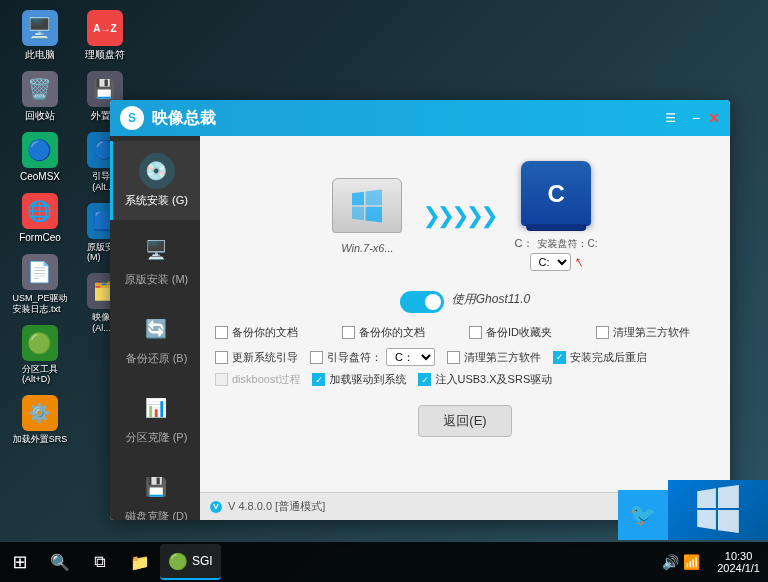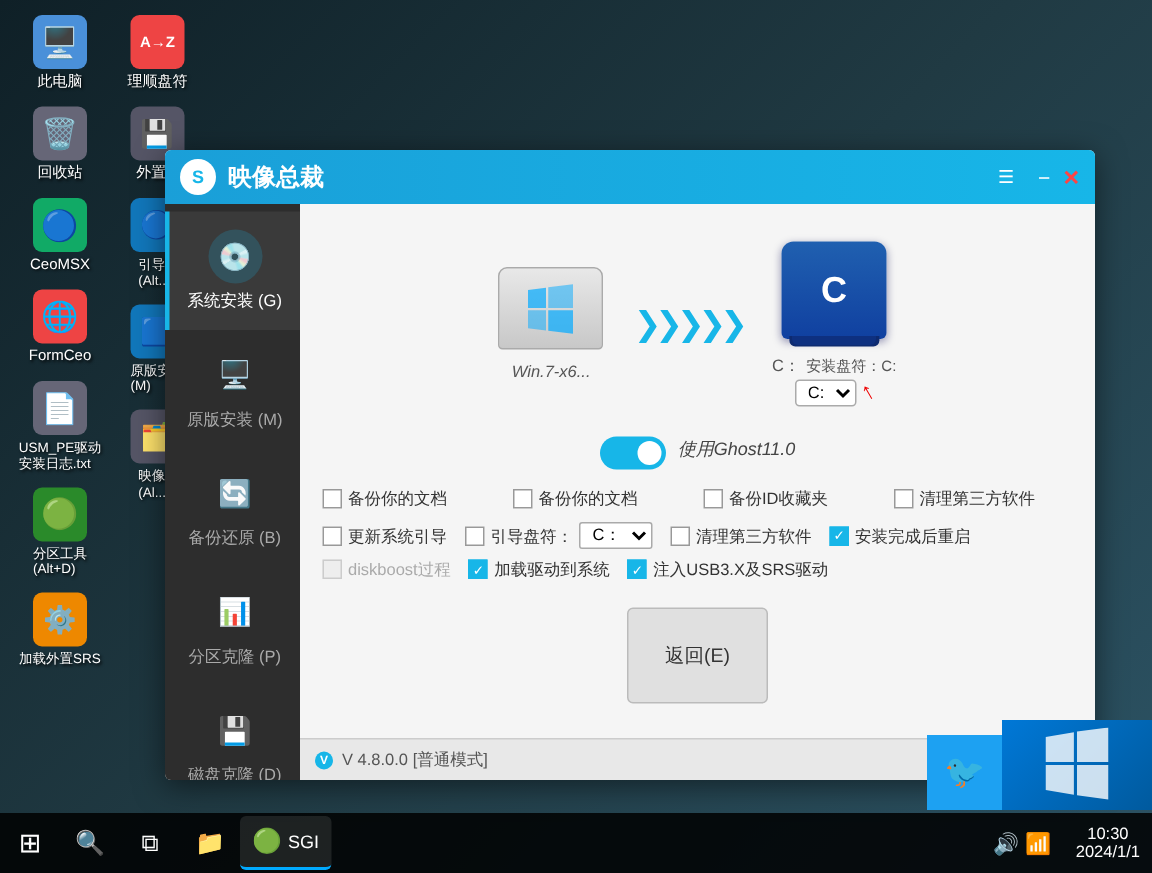--- a/index.html
+++ b/index.html
@@ -394,21 +394,21 @@
     }
 
     
     .buttons-row {
       display: flex;
       justify-content: center;
       gap: 20px;
       margin-top: 4px;
     }
     .btn-back {
-      padding: 22px 24px;
+      padding: 6px 24px;
       background: #e0e0e0;
       border: 1px solid #bbb;
       border-radius: 4px;
       font-size: 13px;
       color: #333;
       cursor: pointer;
       font-family: 'Microsoft YaHei', Arial, sans-serif;
     }
     .btn-next {
       padding: 6px 24px;

